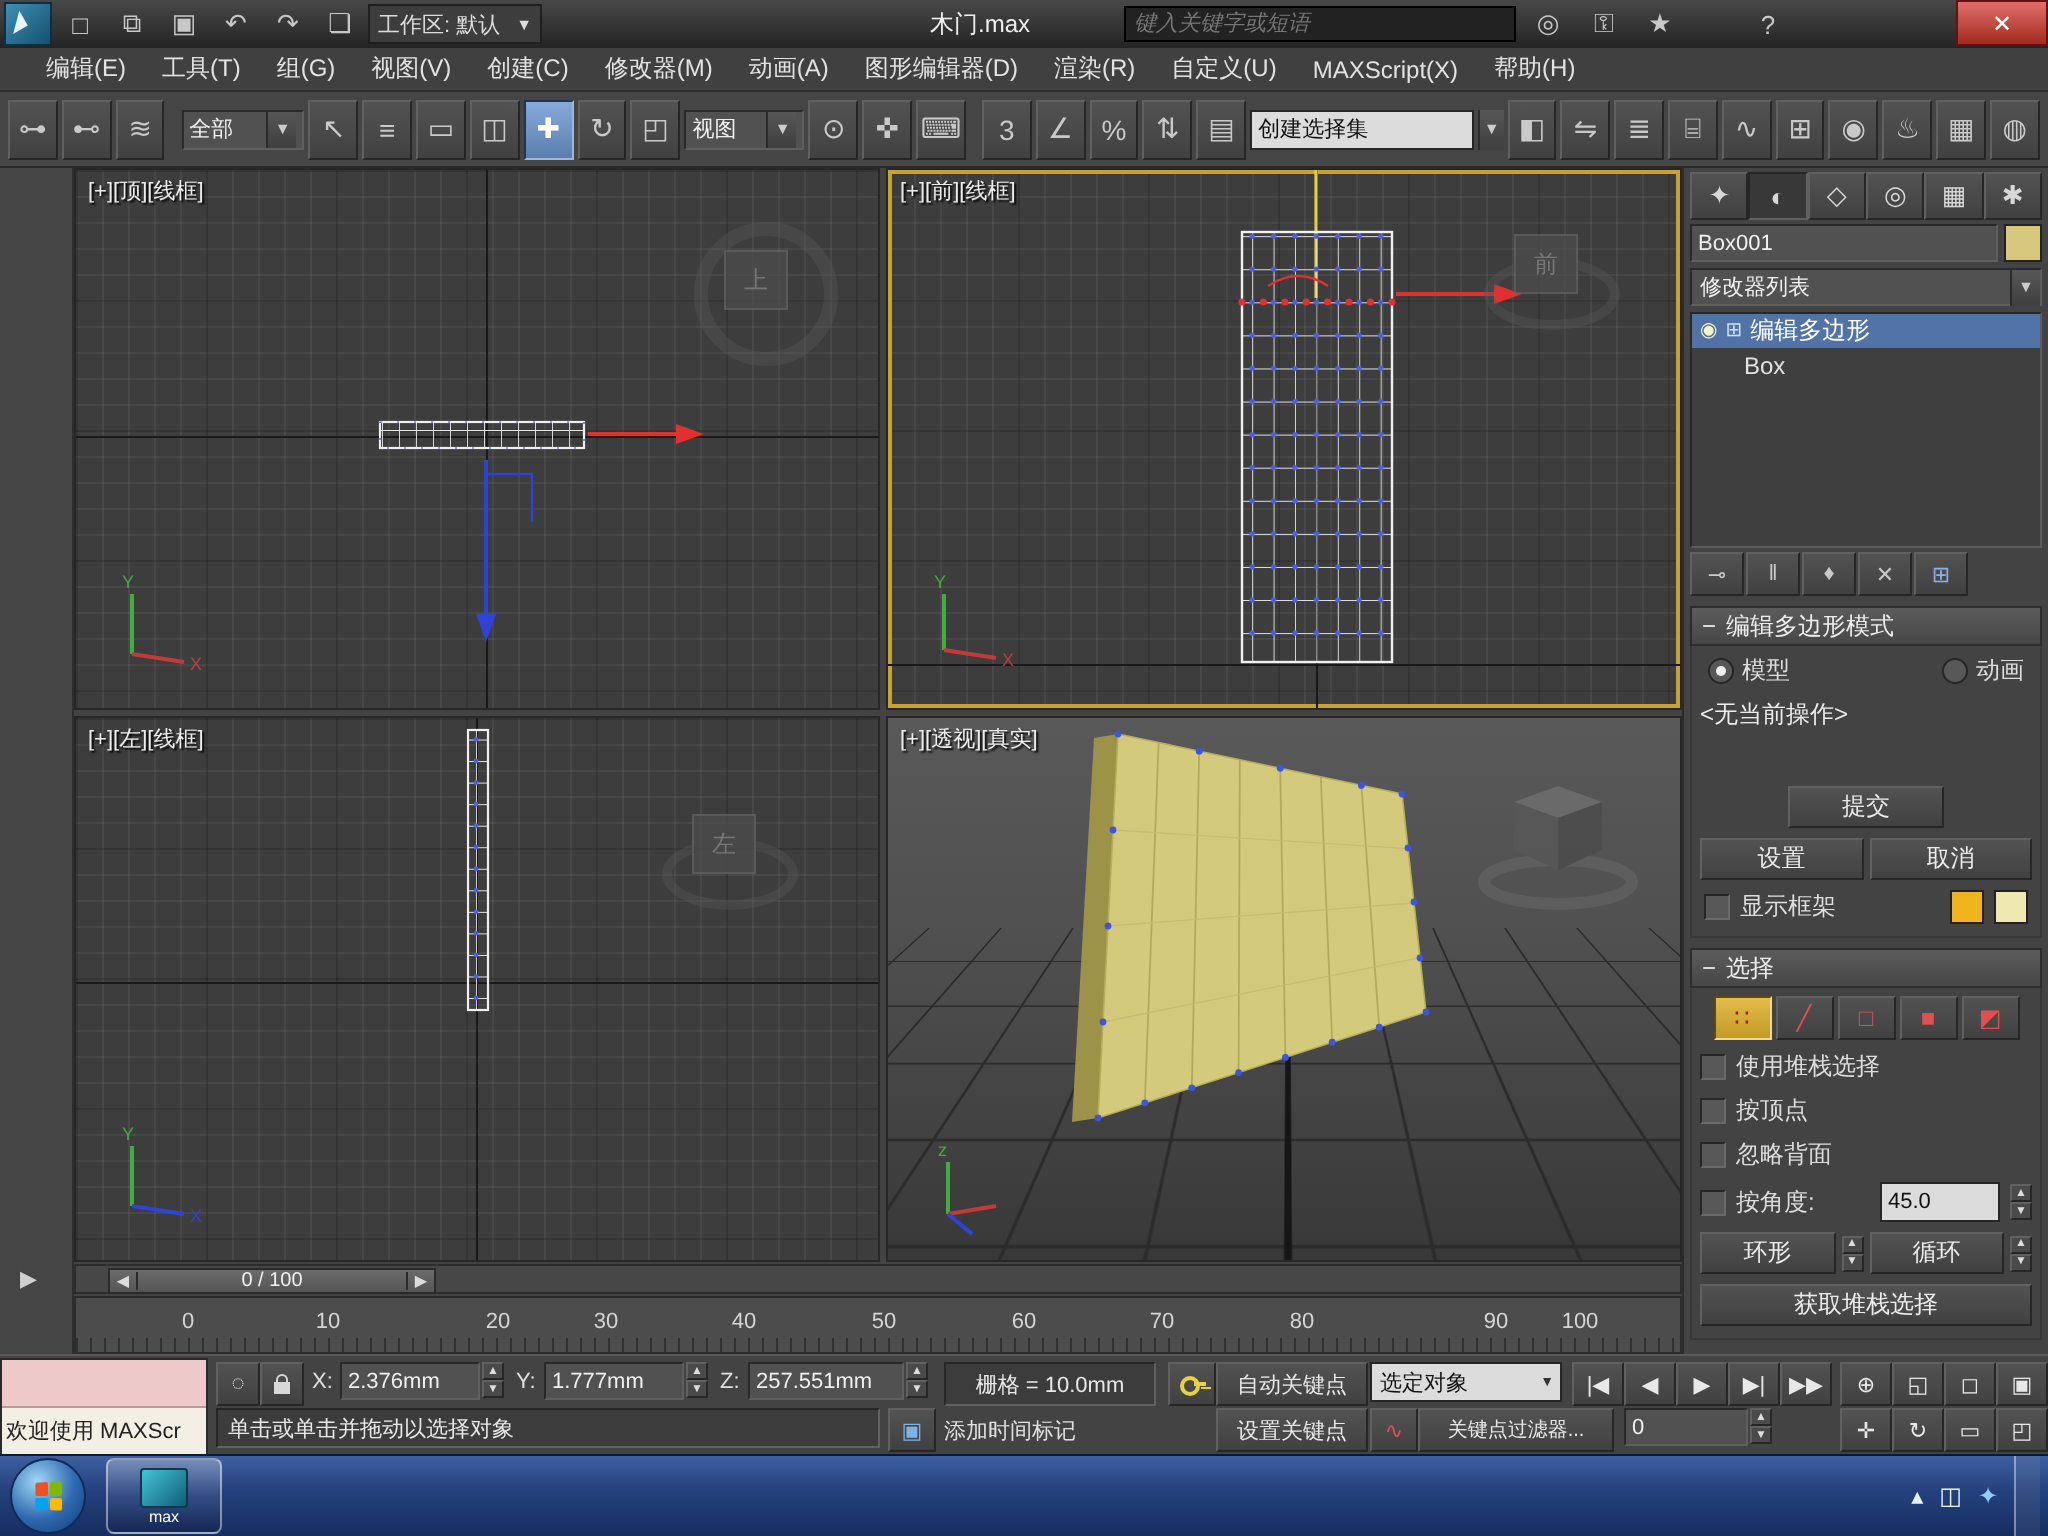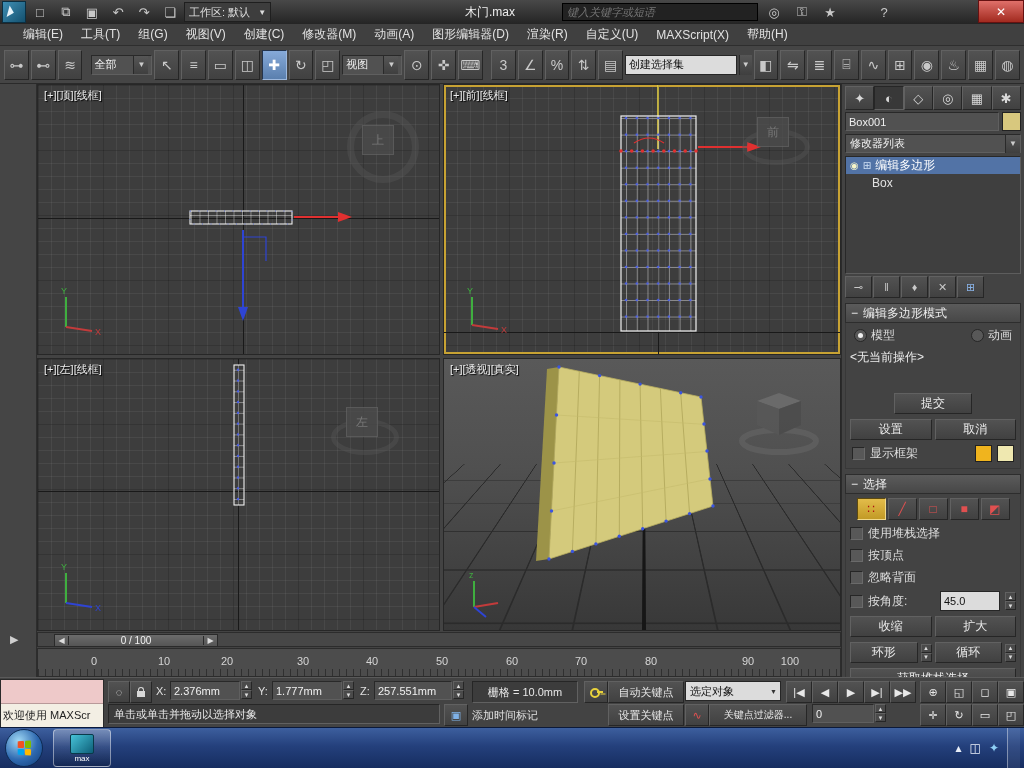--- a/index.html
+++ b/index.html
@@ -470,24 +470,20 @@
       <div class="row" style="gap:5px;">
         <span class="cb"></span>
         <span style="flex:1;">按角度:</span>
         <input class="lf" style="width: 52px; height: 18px; font-size: 11px; padding: 0px 3px; font-family: inherit;" value="45.0">
         <span class="spin">
             <span>▲</span>
             <span>▼</span>
           </span>
       </div>
       <div class="row" style="gap:3px;">
-        <div class="pbtn bev" style="flex:1;">收缩</div>
-        <div class="pbtn bev" style="flex:1;">扩大</div>
-      </div>
-      <div class="row" style="gap:3px;">
         <div class="pbtn bev" style="flex:1;">环形</div>
         <span class="spin">
             <span>▲</span>
             <span>▼</span>
           </span>
         <div class="pbtn bev" style="flex:1;">循环</div>
         <span class="spin">
             <span>▲</span>
             <span>▼</span>
           </span>
@@ -500,21 +496,21 @@
     <div id="tshandle">
       <span class="tsarr">◀</span>
       <span style="flex:1;text-align:center;">0 / 100</span>
       <span class="tsarr" style="border-right:none;border-left:1px solid #2a2a2a;">▶</span>
     </div>
   </div>
 
   <div id="trackbar" class="abs">
     <span class="tick" style="left:56px;">0</span>
     <span class="tick" style="left:126px;">10</span>
-    <span class="tick" style="left:189px;">20</span>
+    <span class="tick" style="left:211px;">20</span>
     <span class="tick" style="left:265px;">30</span>
     <span class="tick" style="left:334px;">40</span>
     <span class="tick" style="left:404px;">50</span>
     <span class="tick" style="left:474px;">60</span>
     <span class="tick" style="left:543px;">70</span>
     <span class="tick" style="left:613px;">80</span>
     <span class="tick" style="left:682px;margin-left:28px;">90</span>
     <span class="tick" style="left:752px;">100</span>
     <div id="trackticks"></div>
   </div>

